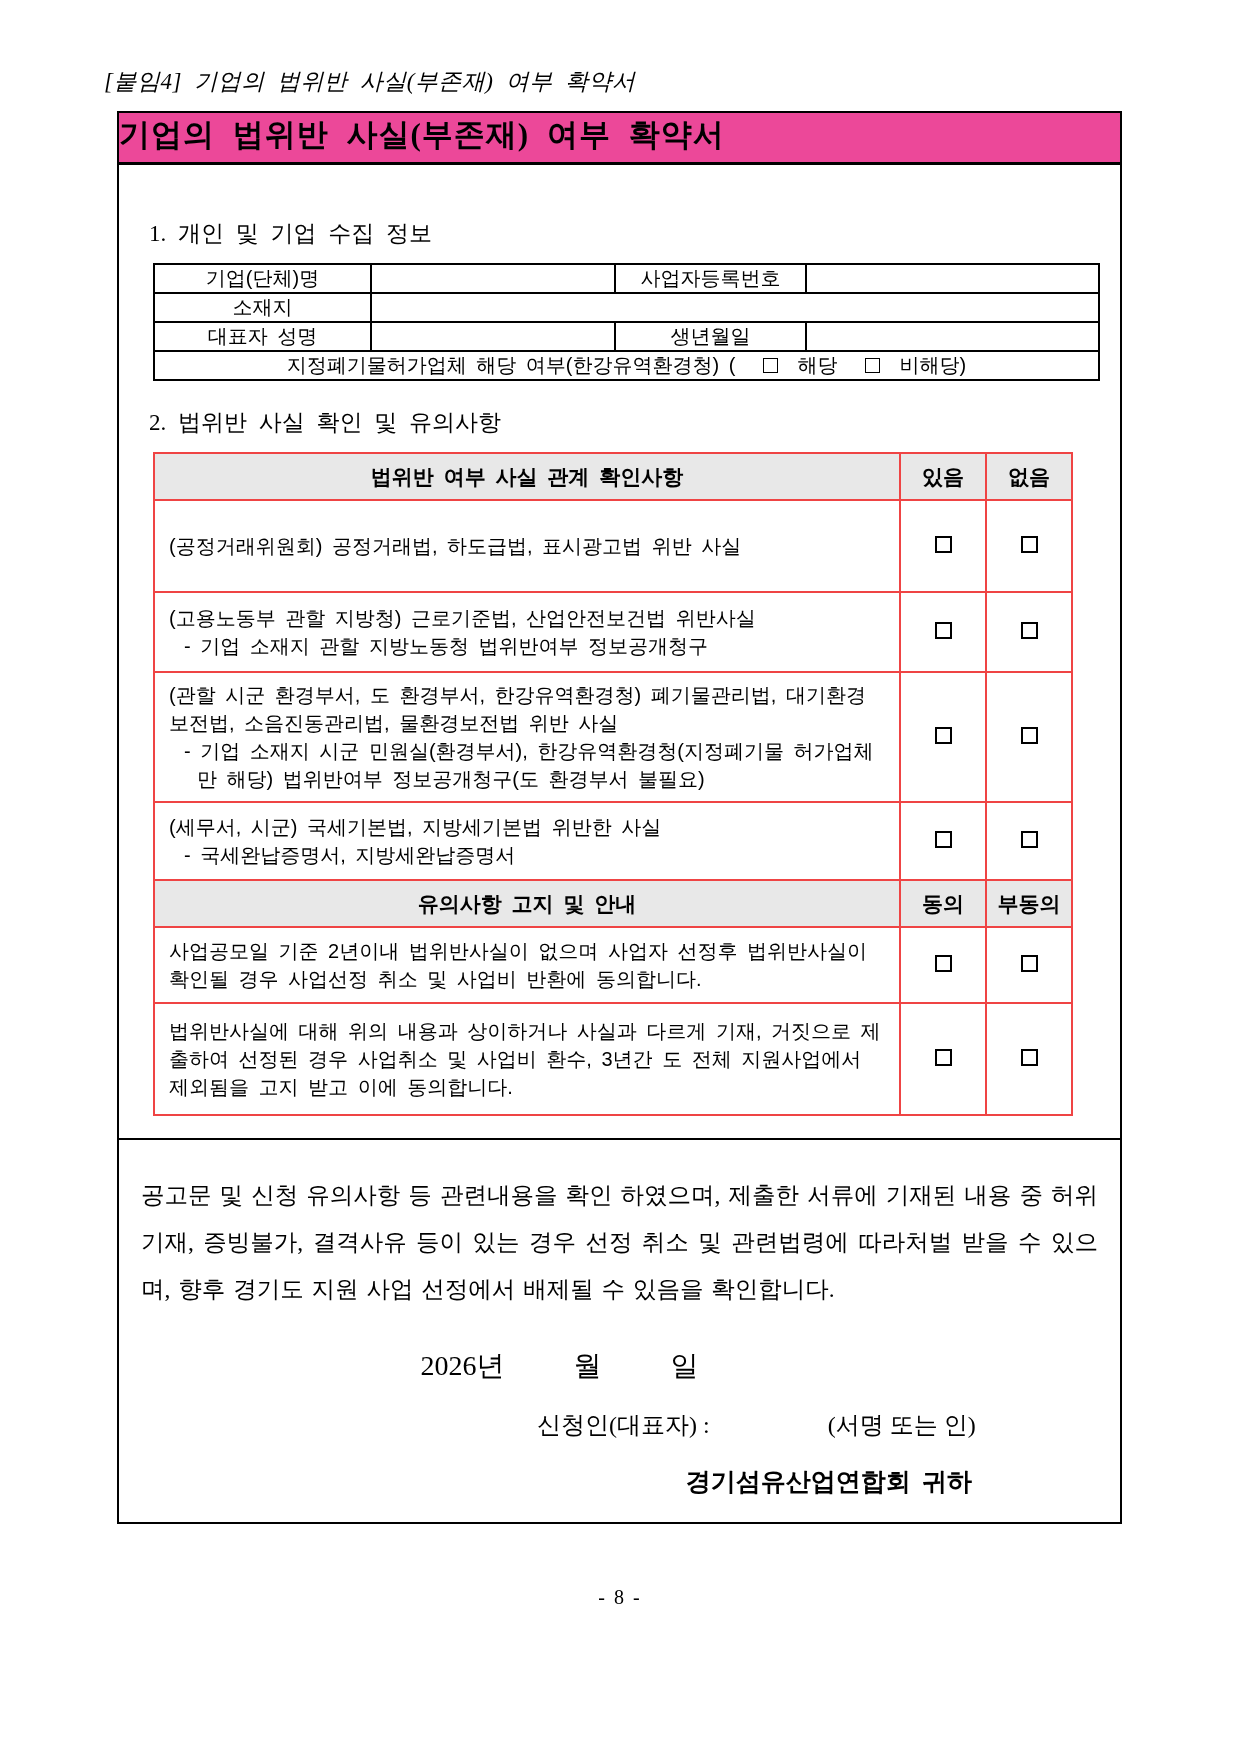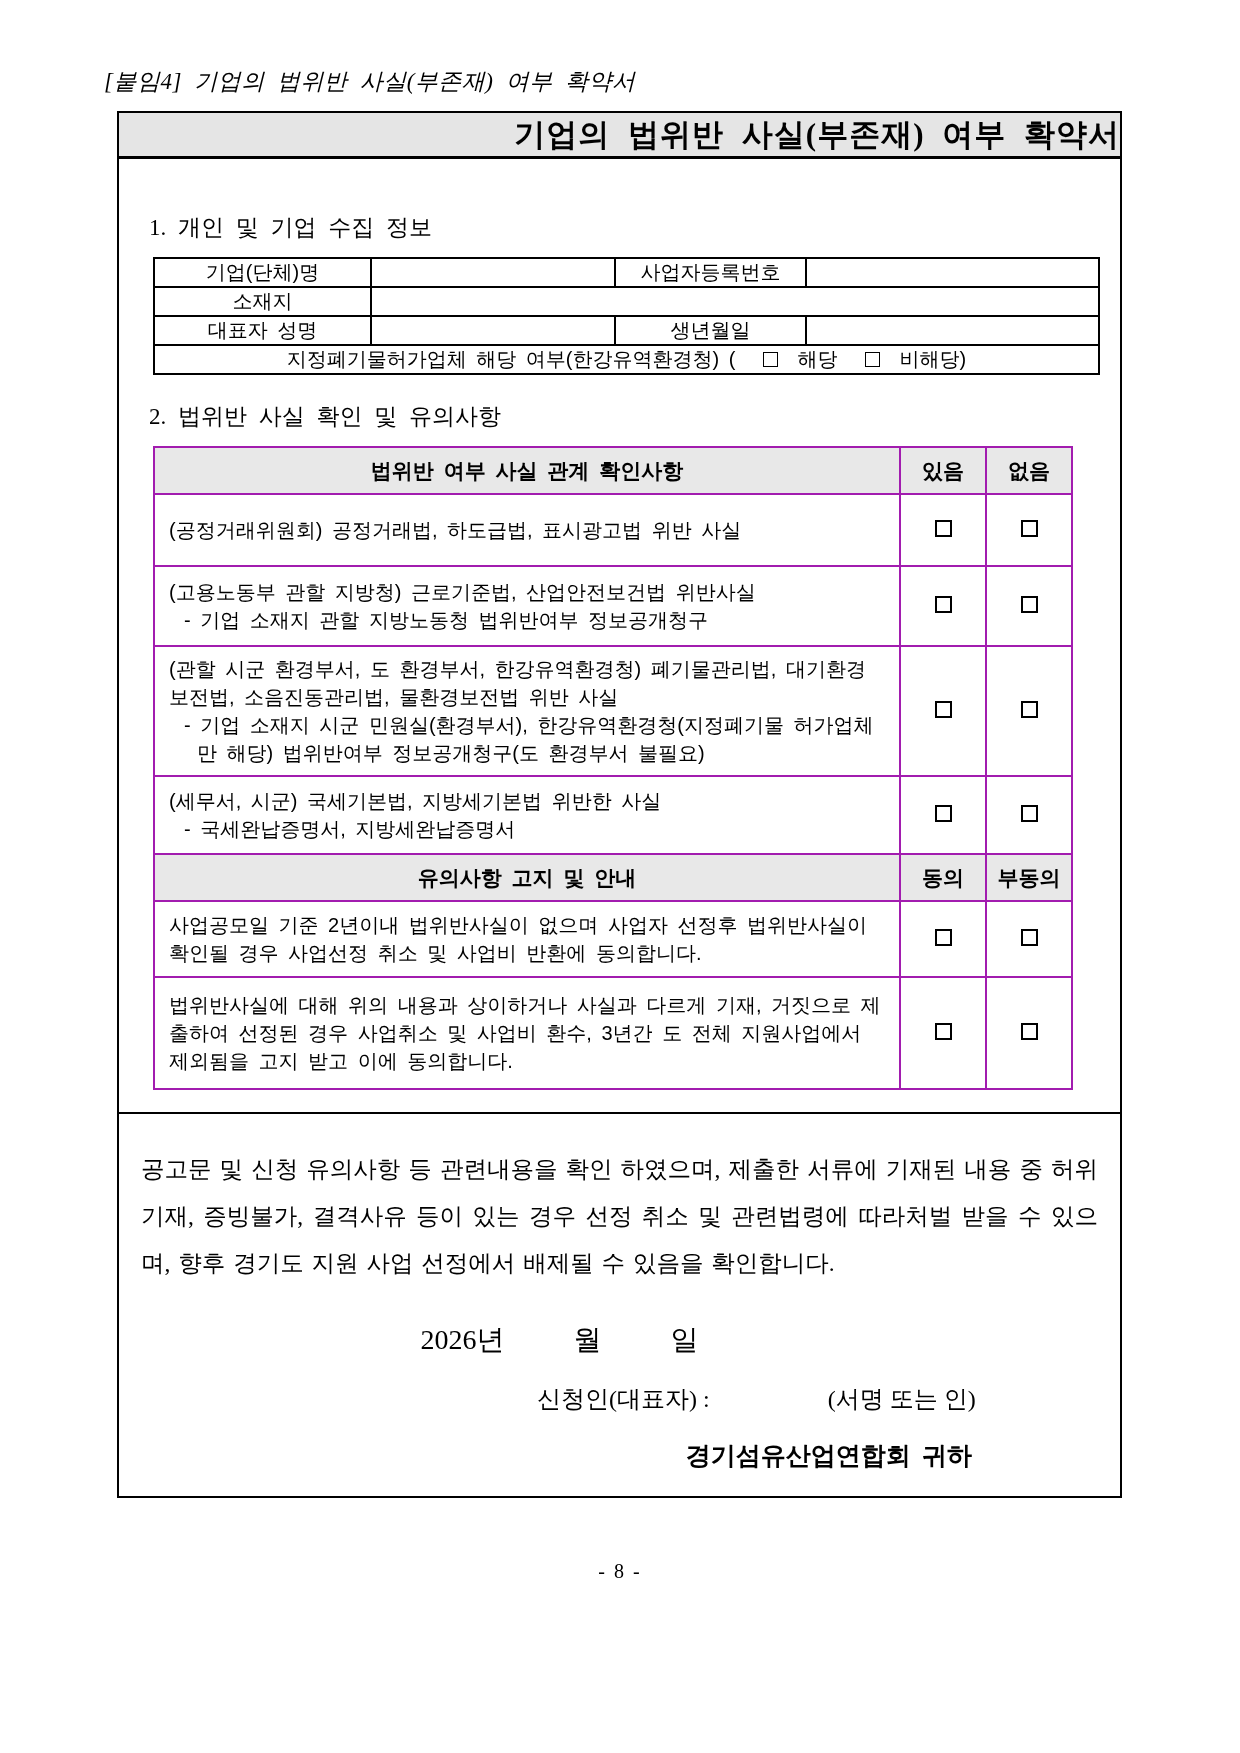--- a/index.html
+++ b/index.html
@@ -19,25 +19,25 @@
     word-spacing: 6px;
     font-style: italic;
   }
   .form-box {
     width: 1005px;
     margin: 14px 0 0 117px;
     border: 2.5px solid #000;
     background: #fff;
   }
   .form-title {
-    height: 46px;
+    height: 52px;
     line-height: 44px;
-    background: #e5e5e5;
+    background: #ec4899;
     border-bottom: 3px solid #000;
-    text-align: right;
+    text-align: left;
     font-size: 31px;
     font-weight: bold;
     word-spacing: 9px;
     letter-spacing: 1px;
   }
   .upper-section { padding: 16px 20px 22px; margin-top: 31px; }
   .section-heading {
     font-size: 23px;
     word-spacing: 6px;
     margin: 6px 0 14px 10px;
@@ -58,21 +58,21 @@
   }
   .info-table .lbl { text-align: center; }
   .waste-cell { text-align: center; }
   .check-table {
     width: 918px;
     margin: 6px 0 0 14px;
     font-family: "Liberation Sans", "DejaVu Sans", sans-serif;
     font-size: 20px;
     word-spacing: 4px;
   }
-  .check-table td { border: 2px solid #a21caf; vertical-align: middle; }
+  .check-table td { border: 2px solid #ef4444; vertical-align: middle; }
   .check-table .hdr {
     background: #e8e8e8;
     text-align: center;
     font-weight: bold;
     font-size: 21px;
     height: 47px;
   }
   .q { padding: 8px 14px; line-height: 28px; word-break: break-all; }
   .q .sub { padding-left: 28px; text-indent: -13px; }
   .q .sub:empty { display: none; }
@@ -84,21 +84,21 @@
     border: 2px solid #000;
     background: #fff;
   }
   .cbx-sm {
     width: 15px;
     height: 15px;
     border-width: 1.8px;
     margin: 0 10px 0 18px;
     vertical-align: -1px;
   }
-  .h72 { height: 72px; } .h80 { height: 80px; } .h128 { height: 128px; }
+  .h72 { height: 92px; } .h80 { height: 80px; } .h128 { height: 128px; }
   .h78 { height: 78px; } .h70 { height: 70px; } .h76 { height: 76px; }
   .h112 { height: 112px; }
   .lower-section { border-top: 2.5px solid #000; padding: 26px 20px 24px; }
   .confirm-paragraph {
     margin: 6px 2px 34px;
     font-size: 23.5px;
     line-height: 47px;
     text-align: justify;
     word-break: break-all;
     word-spacing: 2px;

